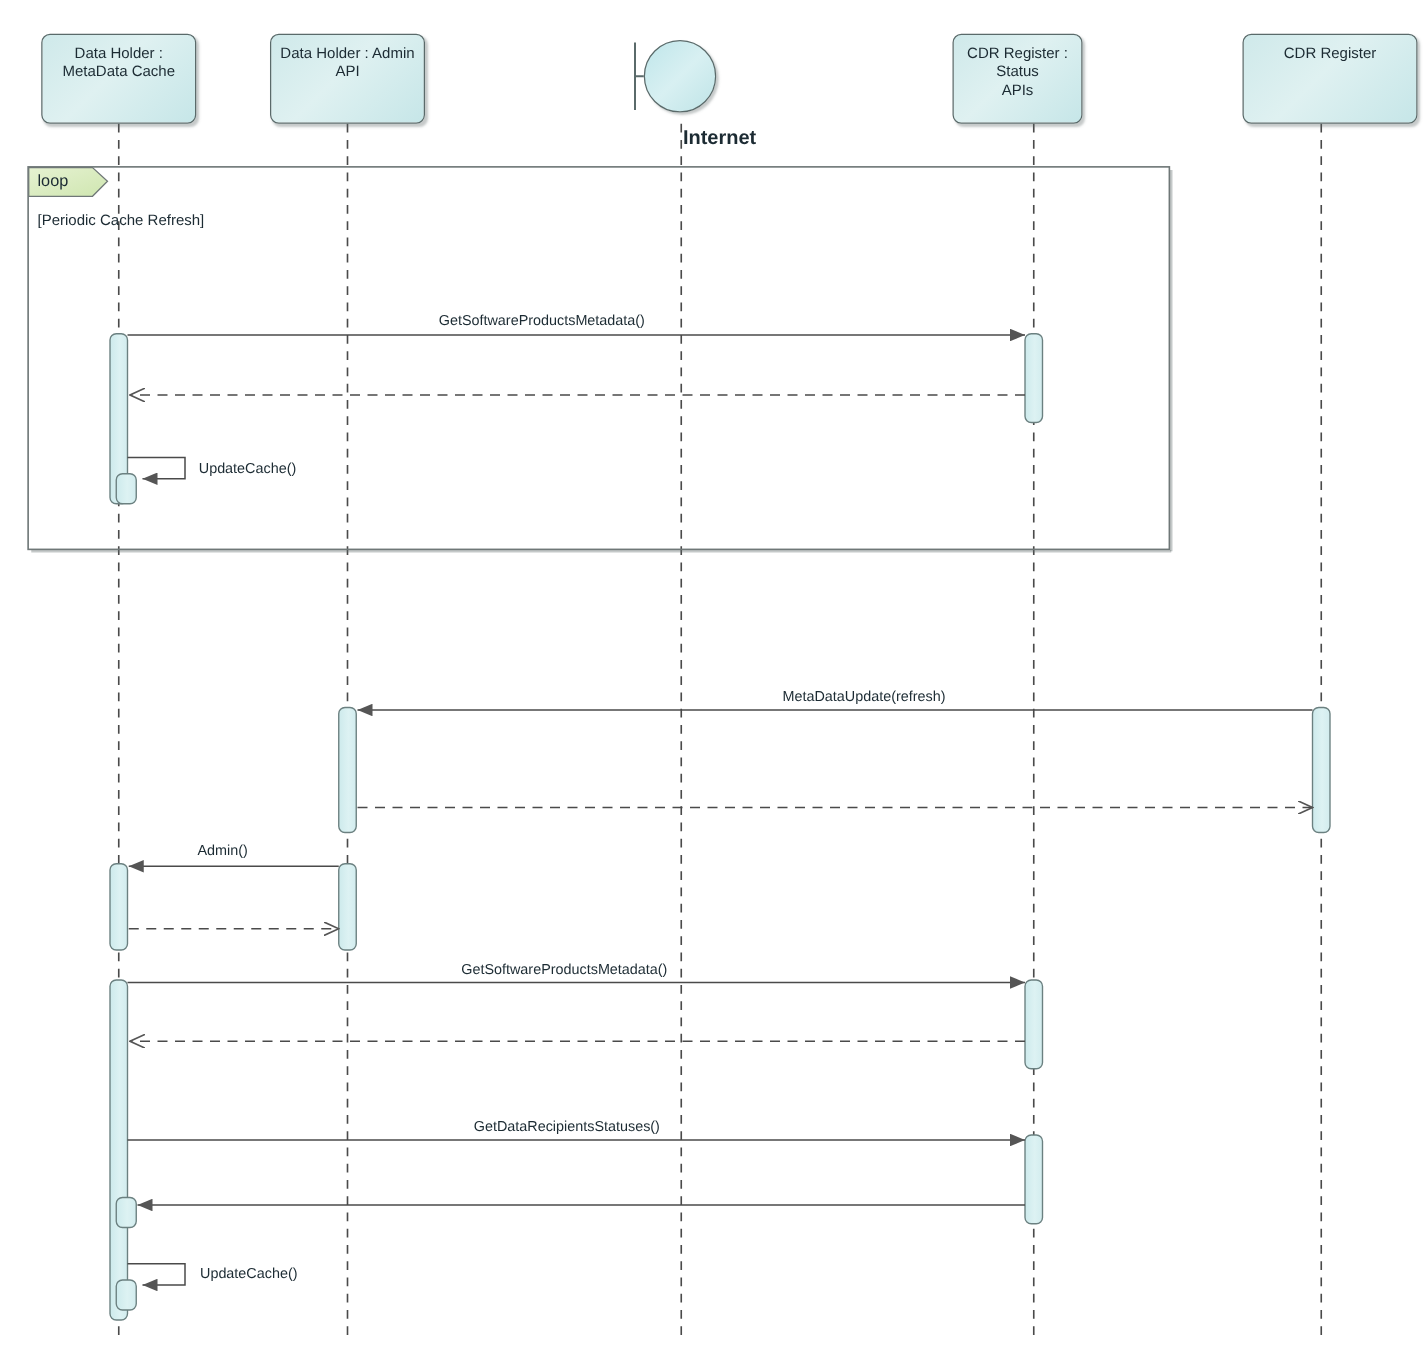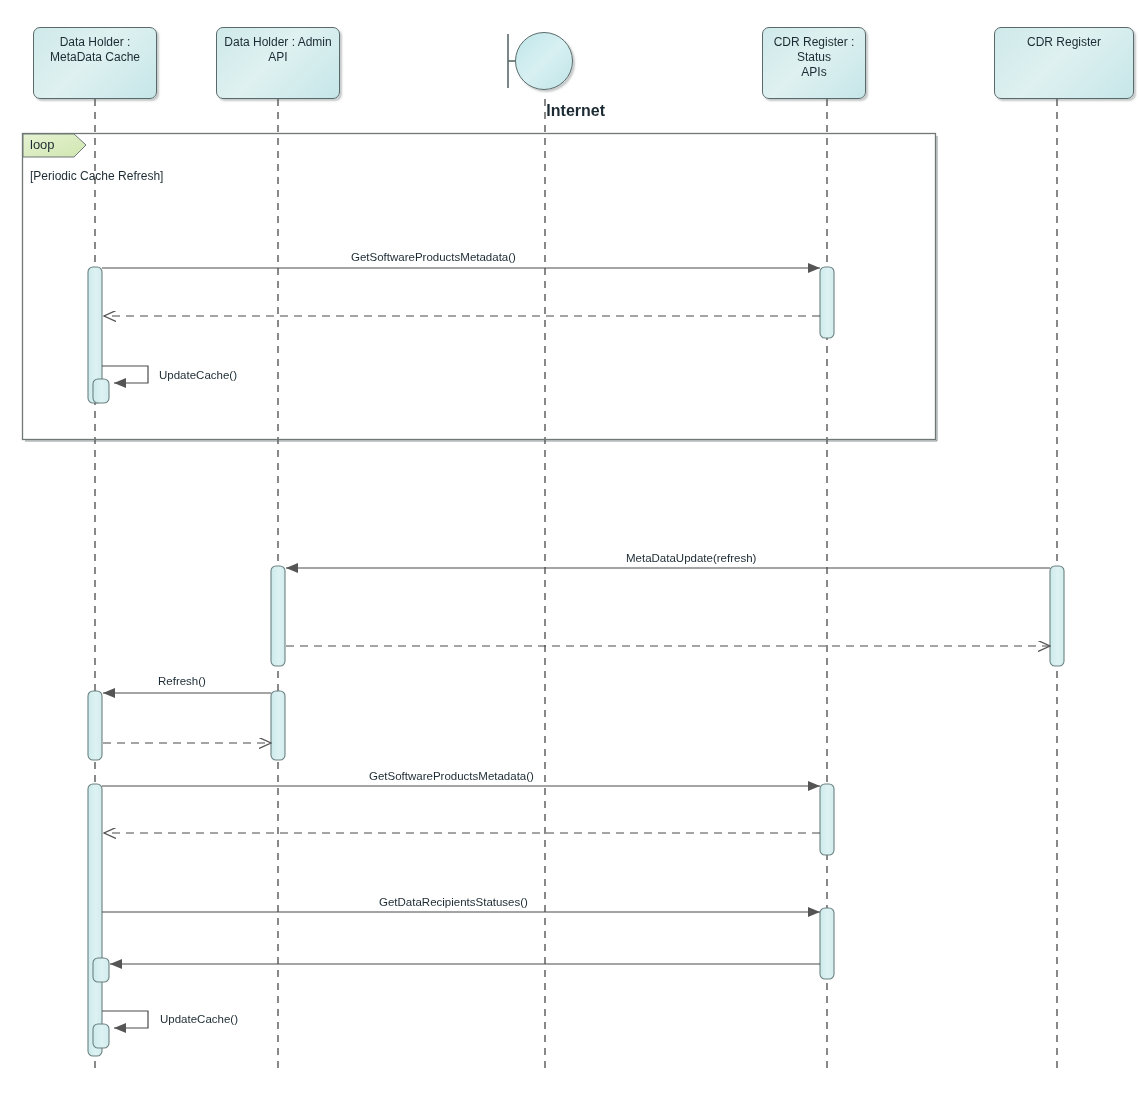--- a/index.html
+++ b/index.html
@@ -126,21 +126,21 @@
 APIs</div>
       </div>
       <div class="hdr-box" style="left: 994px; top: 27px; width: 140px; height: 72px;">
         <div class="hdr-text">CDR Register</div>
       </div>
     </div>
   <div id="labels">
       <div class="msg-label" style="left: 351px; top: 251px;">GetSoftwareProductsMetadata()</div>
       <div class="msg-label" style="left: 159px; top: 369px;">UpdateCache()</div>
       <div class="msg-label" style="left: 586px; top: 552px; margin-left: 40px;">MetaDataUpdate(refresh)</div>
-      <div class="msg-label" style="left: 158px; top: 675px;">Refresh()</div>
+      <div class="msg-label" style="left: 158px; top: 675px;">Admin()</div>
       <div class="msg-label" style="left: 369px; top: 770px;">GetSoftwareProductsMetadata()</div>
       <div class="msg-label" style="left: 379px; top: 896px;">GetDataRecipientsStatuses()</div>
       <div class="msg-label" style="left: 160px; top: 1013px;">UpdateCache()</div>
     </div>
   <div id="frlabels">
       <div class="frame-op" style="left: 30px; top: 137px;">loop</div>
       <div class="frame-guard" style="left: 30px; top: 169px;">[Periodic Cache Refresh]</div>
     </div>
 
 </div>

